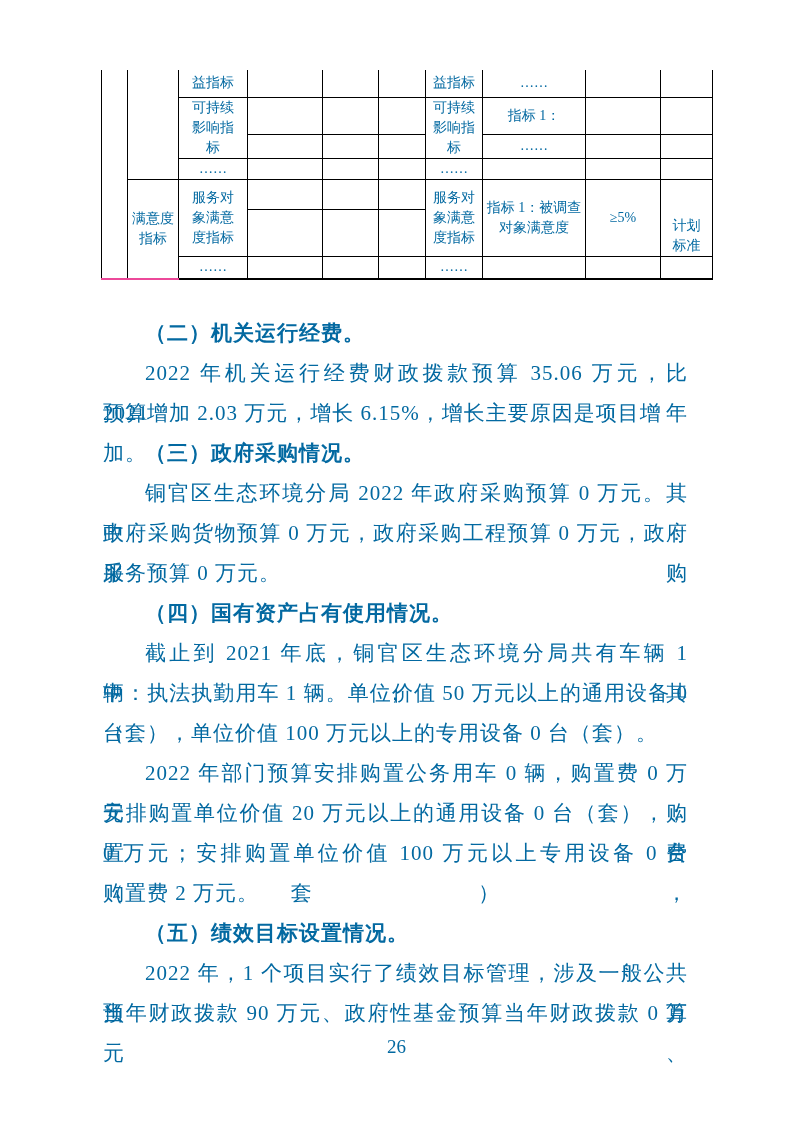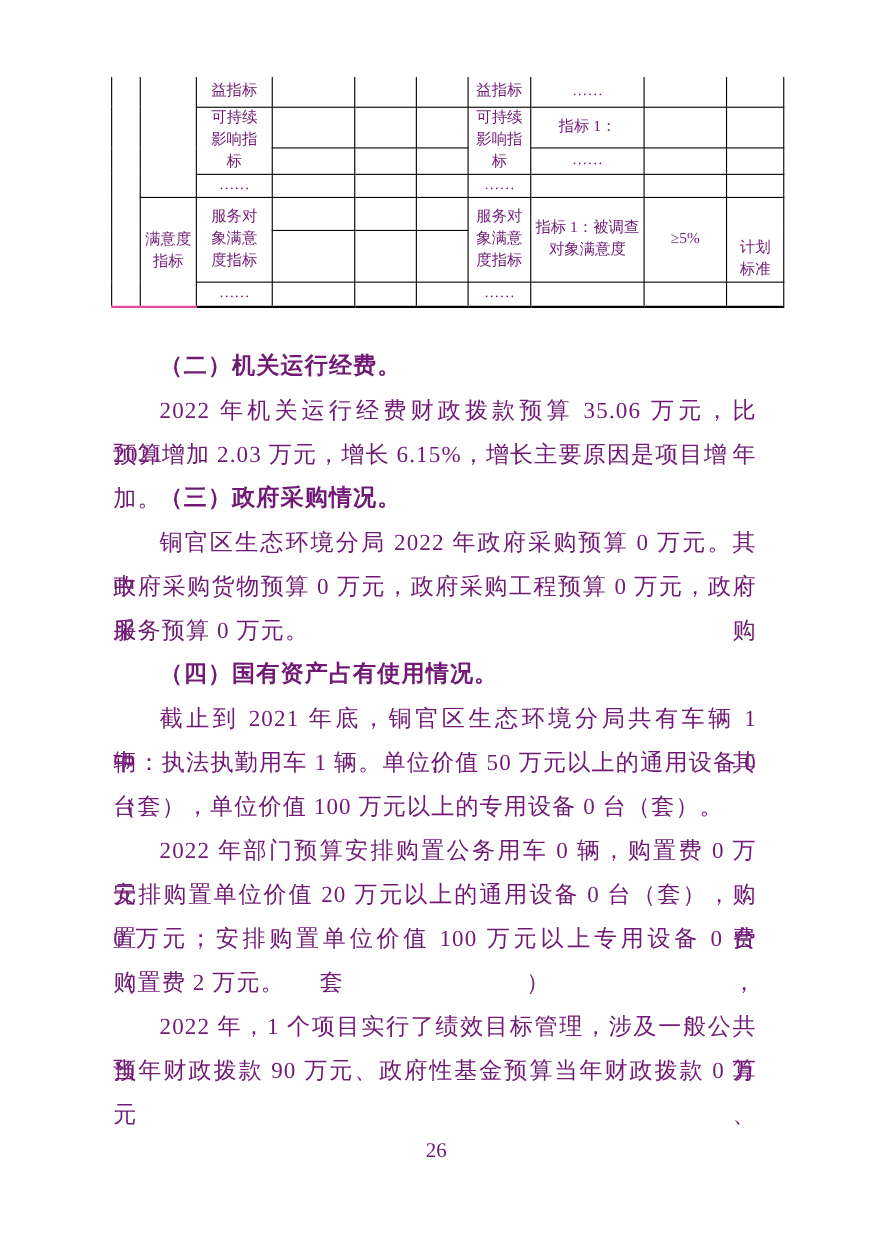--- a/index.html
+++ b/index.html
@@ -1,21 +1,21 @@
 <!DOCTYPE html>
 <html><head>
 <meta charset="utf-8">
 <style>
   html,body{margin:0;padding:0;background:#e8e8e8;}
   .page{
     position:relative;
     width:793px;height:1122px;
     background:#ffffff;
     font-family:"Liberation Serif","DejaVu Serif",serif;
-    color:#701a75;
+    color:#0369a1;
     overflow:hidden;
   }
   
   table.perf{
     position:absolute;left:101px;top:70px;
     border-collapse:collapse;table-layout:fixed;
     width:611px;
   }
   table.perf td{
     border:1px solid #000;
@@ -146,20 +146,21 @@
 
     <div class="line heading indent">（四）国有资产占有使用情况。</div>
     <div class="line jfull indent">截止到 2021 年底，铜官区生态环境分局共有车辆 1 辆，其</div>
     <div class="line jfull">中：执法执勤用车 1 辆。单位价值 50 万元以上的通用设备 0 台</div>
     <div class="line wrapok">（套），单位价值 100 万元以上的专用设备 0 台（套）。</div>
     <div class="line jfull indent">2022 年部门预算安排购置公务用车 0 辆，购置费 0 万元；</div>
     <div class="line jfull">安排购置单位价值 20 万元以上的通用设备 0 台（套），购置费</div>
     <div class="line jfull">0 万元；安排购置单位价值 100 万元以上专用设备 0 台（套），</div>
     <div class="line wrapok">购置费 2 万元。</div>
 
+    <div class="line heading indent">（五）绩效目标设置情况。</div>
     <div class="line jfull indent">2022 年，1 个项目实行了绩效目标管理，涉及一般公共预算</div>
     <div class="line jfull">当年财政拨款 90 万元、政府性基金预算当年财政拨款 0 万元、</div>
 
   </div>
 
   <div class="pagenum">26</div>
 
 </div>
 
 </body></html>

